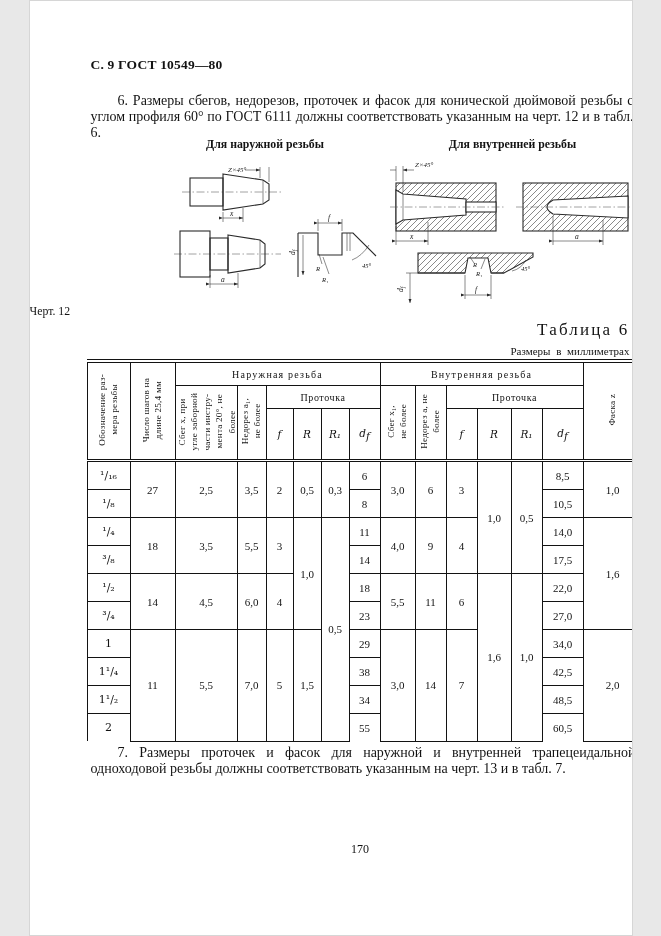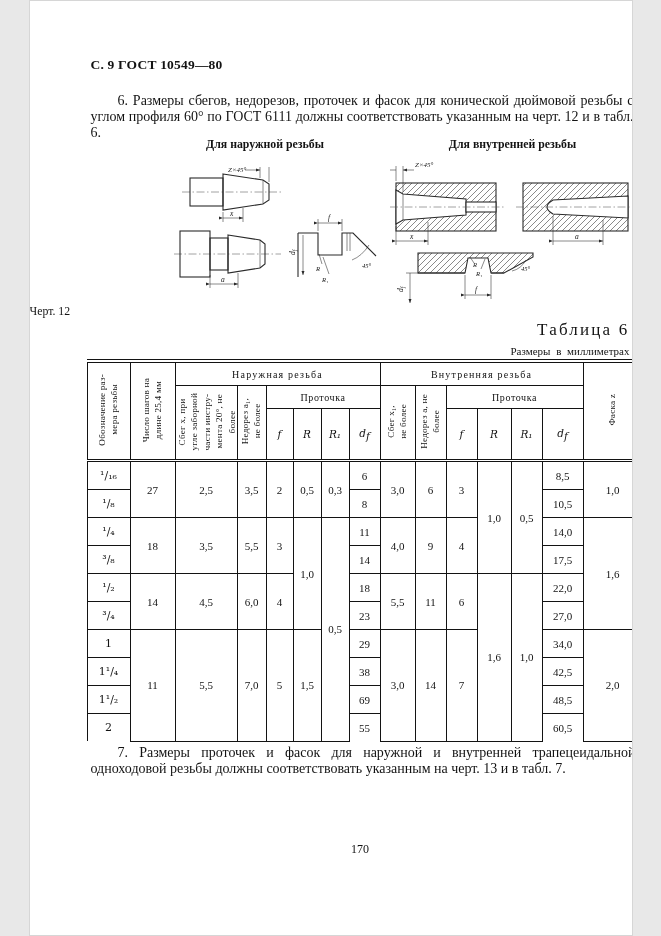--- a/index.html
+++ b/index.html
@@ -282,21 +282,21 @@
         <td>34,0</td>
         <td rowspan="4">2,0</td>
       </tr>
       <tr>
         <td class="frac">1¹/₄</td>
         <td>38</td>
         <td>42,5</td>
       </tr>
       <tr>
         <td class="frac">1¹/₂</td>
-        <td>69</td>
+        <td>34</td>
         <td>48,5</td>
       </tr>
       <tr>
         <td class="frac">2</td>
         <td>55</td>
         <td>60,5</td>
       </tr>
     </tbody>
   </table>
 

